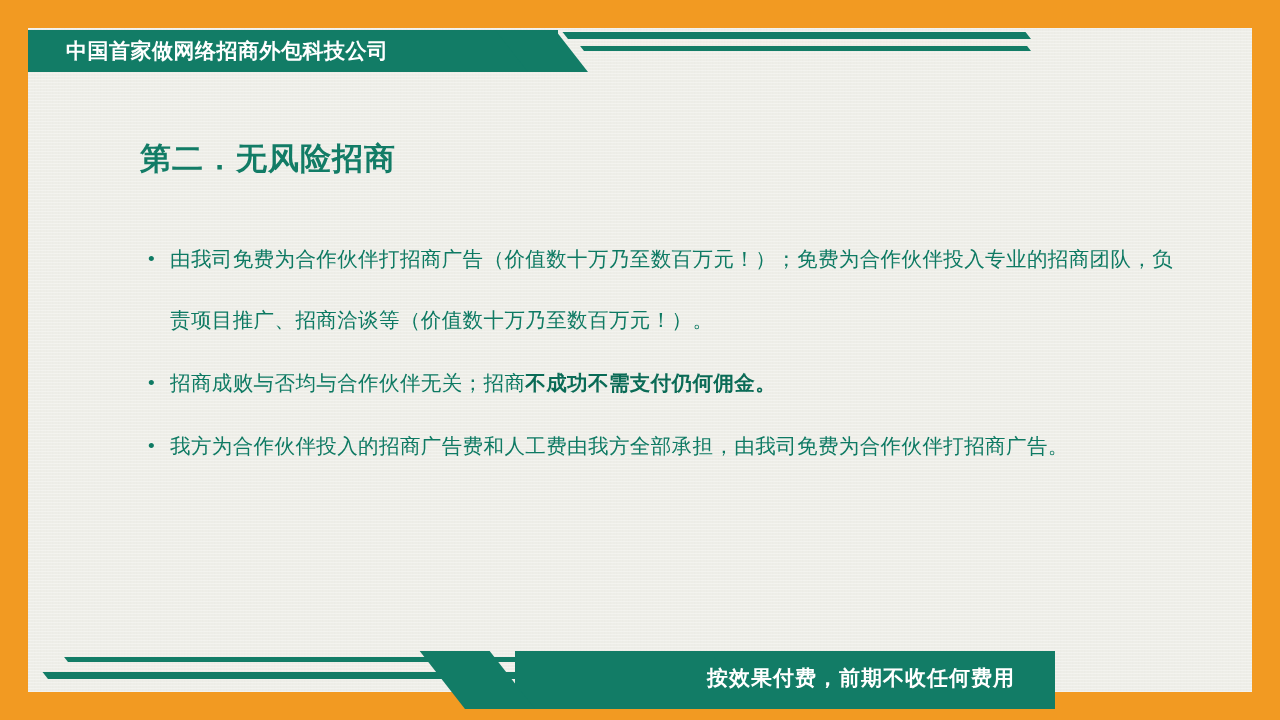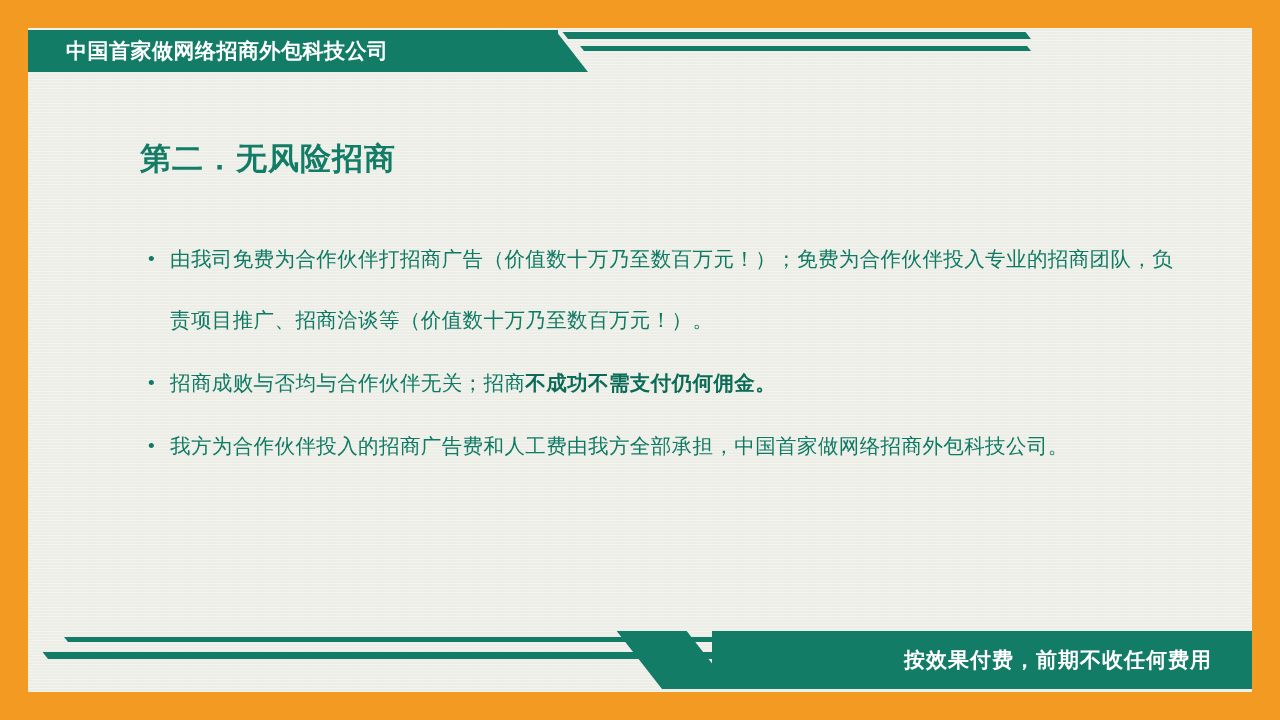--- a/index.html
+++ b/index.html
@@ -128,24 +128,25 @@
   }
   .bullet .emph {
     font-weight: bold;
     color: #0A6B56;
   }
 
   
   .footer-band {
     position: absolute;
     left: 28px;
-    bottom: 31px;
-    width: 1224px;
-    height: 58px;
-    overflow: hidden;
+    bottom: 11px;
+    width: 1027px;
+    height: 58px;
+    overflow: hidden;
+    font-family: Liberation Mono, monospace;
   }
   .footer-main {
     position: absolute;
     right: 0;
     bottom: 0;
     width: 540px;
     height: 58px;
     background: #127C66;
   }
   .footer-slant {
@@ -212,21 +213,21 @@
     <div class="bullet">
       <span class="dot">•</span>
       <span>由我司免费为合作伙伴打招商广告（价值数十万乃至数百万元！）；免费为合作伙伴投入专业的招商团队，负责项目推广、招商洽谈等（价值数十万乃至数百万元！）。</span><span class="emph"></span>
     </div>
     <div class="bullet">
       <span class="dot">•</span>
       <span>招商成败与否均与合作伙伴无关；招商</span><span class="emph">不成功不需支付仍何佣金。</span>
     </div>
     <div class="bullet">
       <span class="dot">•</span>
-      <span>我方为合作伙伴投入的招商广告费和人工费由我方全部承担，中国首家做网络招商外包科技公司。</span><span class="emph"></span>
+      <span>我方为合作伙伴投入的招商广告费和人工费由我方全部承担，由我司免费为合作伙伴打招商广告。</span><span class="emph"></span>
     </div>
   </div>
 
   <div class="footer-band">
     <div class="footer-main"></div>
     <div class="footer-slant"></div>
     <div class="footer-line-a"></div>
     <div class="footer-line-b"></div>
     <div class="footer-text">按效果付费，前期不收任何费用</div>
   </div>

